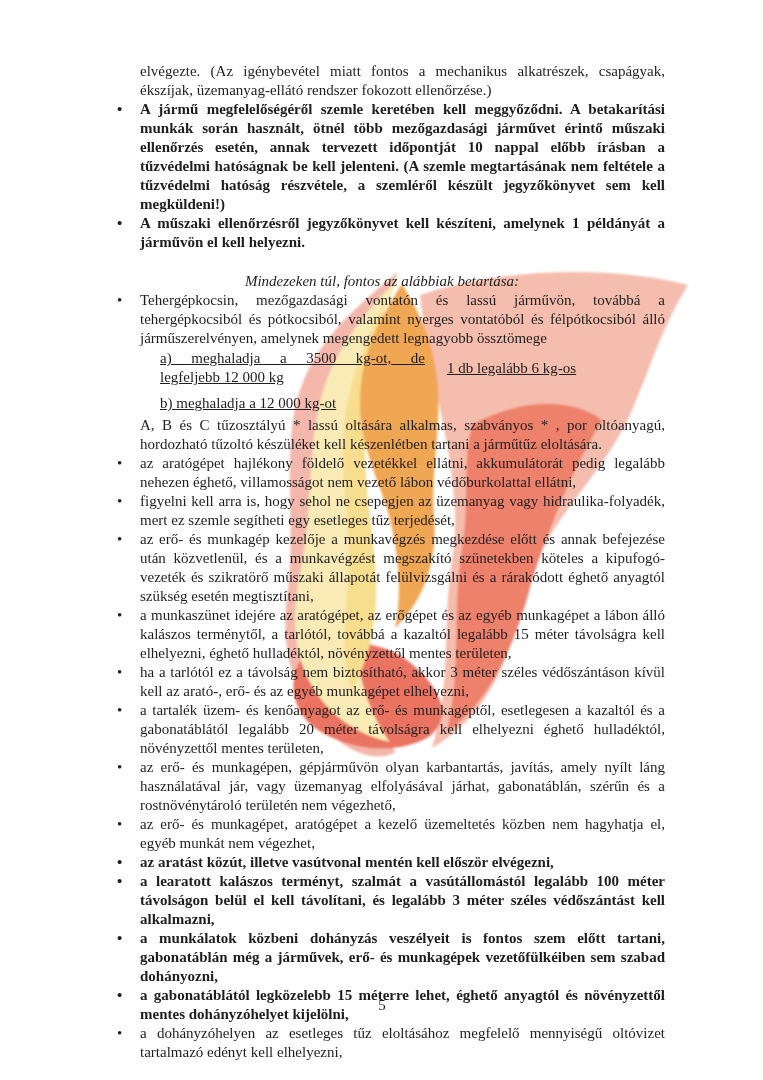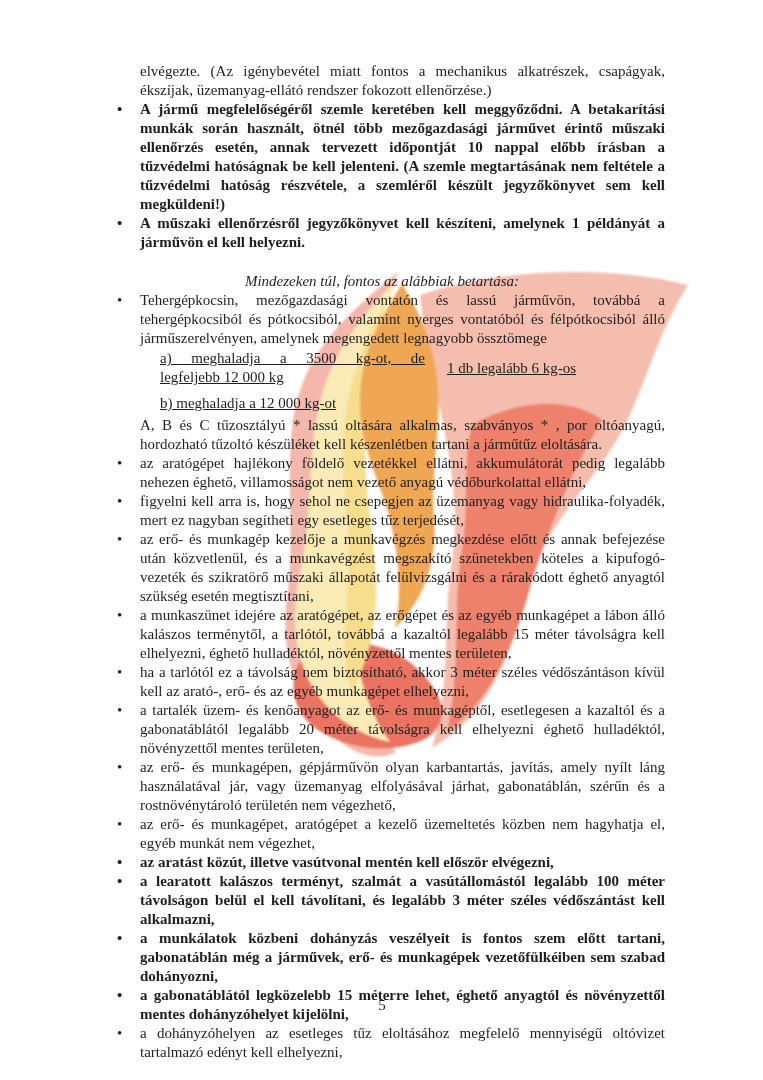--- a/index.html
+++ b/index.html
@@ -101,25 +101,25 @@
           <div>b) meghaladja a 12 000 kg-ot</div>
         </div>
         <div class="cell-gap"></div>
       </div>
     </div>
 
     <p class="note">A, B és C tűzosztályú *  lassú oltására alkalmas, szabványos * , por oltóanyagú, hordozható tűzoltó készüléket kell készenlétben tartani a járműtűz eloltására.</p>
 
     <div class="li">
       <span class="b">•</span>
-      <span class="t">az aratógépet hajlékony földelő vezetékkel ellátni, akkumulátorát pedig legalább nehezen éghető, villamosságot nem vezető anyagú védőburkolattal ellátni,</span>
+      <span class="t">az aratógépet hajlékony földelő vezetékkel ellátni, akkumulátorát pedig legalább nehezen éghető, villamosságot nem vezető lábon védőburkolattal ellátni,</span>
     </div>
     <div class="li">
       <span class="b">•</span>
-      <span class="t">figyelni kell arra is, hogy sehol ne csepegjen az üzemanyag vagy hidraulika-folyadék, mert ez nagyban segítheti egy esetleges tűz terjedését,</span>
+      <span class="t">figyelni kell arra is, hogy sehol ne csepegjen az üzemanyag vagy hidraulika-folyadék, mert ez szemle segítheti egy esetleges tűz terjedését,</span>
     </div>
     <div class="li">
       <span class="b">•</span>
       <span class="t">az erő- és munkagép kezelője a munkavégzés megkezdése előtt és annak befejezése után közvetlenül, és a munkavégzést megszakító szünetekben köteles a kipufogó-vezeték és szikratörő műszaki állapotát felülvizsgálni és a rárakódott éghető anyagtól szükség esetén megtisztítani,</span>
     </div>
     <div class="li">
       <span class="b">•</span>
       <span class="t">a munkaszünet idejére az aratógépet, az erőgépet és az egyéb munkagépet a lábon álló kalászos terménytől, a tarlótól, továbbá a kazaltól legalább 15 méter távolságra kell elhelyezni, éghető hulladéktól, növényzettől mentes területen,</span>
     </div>
     <div class="li">

